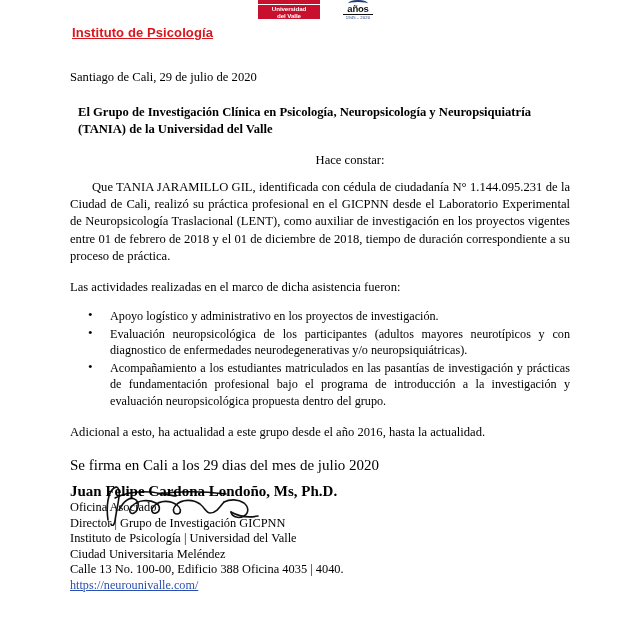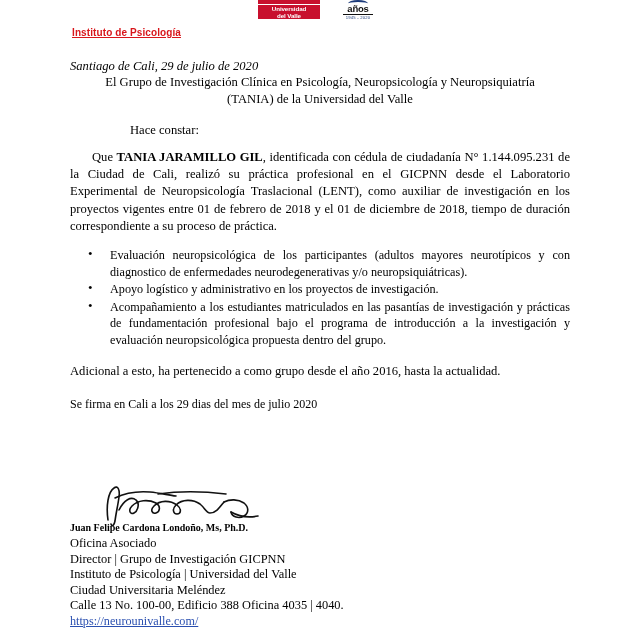--- a/index.html
+++ b/index.html
@@ -102,55 +102,55 @@
   .content {
     position: absolute;
     top: 26px;
     left: 70px;
     width: 500px;
   }
   .inst-title {
     color: #d8161b;
     font-family: "Liberation Sans", sans-serif;
     font-weight: bold;
-    font-size: 10px;
+    font-size: 13px;
     line-height: 14px;
     text-decoration: underline;
     margin: 0 0 0 2px;
     letter-spacing: 0.1px;
   }
   .date-line {
-    margin-top: 18px;
+    margin-top: 29px;
     font-size: 12.6px;
     line-height: 16px;
-    font-style: italic;
   }
   .doc-title {
-    font-weight: normal;
-    font-size: 12.6px;
-    line-height: 17px;
-    text-align: center;
+    margin-top: 19px;
+    font-weight: bold;
+    font-size: 12.6px;
+    line-height: 17px;
+    text-align: left;
     padding: 0 8px;
   }
   .hace-constar {
     margin-top: 14px;
     font-size: 12.6px;
     line-height: 16px;
-    text-align: left;
+    text-align: center;
     padding-left: 60px;
   }
   .body-par {
     margin-top: 11px;
     font-size: 12.6px;
     line-height: 17.2px;
     text-align: justify;
     text-indent: 22px;
   }
   .body-par .nm {
-    font-weight: bold;
+    font-weight: normal;
   }
   .lead-par {
     margin-top: 14px;
     font-size: 12.6px;
     line-height: 17px;
     text-align: justify;
   }
   ul.acts {
     margin: 12px 0 0 0;
     padding-left: 34px;
@@ -172,44 +172,43 @@
     font-size: 13px;
   }
   .tail-par {
     margin-top: 14px;
     font-size: 12.6px;
     line-height: 17px;
     text-align: justify;
   }
   .tail-par2 {
     margin-top: 16px;
-    font-size: 12px;
+    font-size: 15px;
     line-height: 17px;
   }
 
   
   .sig-block {
     position: absolute;
     top: 484px;
     left: 70px;
     width: 430px;
   }
   .sig-mark {
     position: absolute;
     top: -4px;
     left: 28px;
     width: 190px;
     height: 46px;
     pointer-events: none;
   }
   .signer-name {
     position: relative;
-    margin-top: 36px;
-    font-weight: bold;
-    font-size: 10px;
+    font-weight: bold;
+    font-size: 15px;
     line-height: 15px;
   }
   .sig-lines {
     margin-top: 1px;
     font-size: 12.4px;
     line-height: 15.6px;
   }
   .sig-lines div {
     white-space: nowrap;
   }
@@ -248,28 +247,29 @@
 
     <div class="doc-title">
       <span>El Grupo de Investigación Clínica en Psicología, Neuropsicología y Neuropsiquiatría</span><br>
       <span>(TANIA) de la Universidad del Valle</span>
     </div>
 
     <div class="hace-constar">Hace constar:</div>
 
     <div class="body-par"><span>Que </span><span class="nm">TANIA JARAMILLO GIL</span><span>, identificada con cédula de ciudadanía N° 1.144.095.231 de la Ciudad de Cali, realizó su práctica profesional en el GICPNN desde el Laboratorio Experimental de Neuropsicología Traslacional (LENT), como auxiliar de investigación en los proyectos vigentes entre 01 de febrero de 2018 y el 01 de diciembre de 2018, tiempo de duración correspondiente a su proceso de práctica.</span></div>
 
+    <div class="lead-par">Las actividades realizadas en el marco de dicha asistencia fueron:</div>
 
     <ul class="acts">
+      <li>Apoyo logístico y administrativo en los proyectos de investigación.</li>
       <li>Evaluación neuropsicológica de los participantes (adultos mayores neurotípicos y con diagnostico de enfermedades neurodegenerativas y/o neuropsiquiátricas).</li>
-      <li>Apoyo logístico y administrativo en los proyectos de investigación.</li>
       <li>Acompañamiento a los estudiantes matriculados en las pasantías de investigación y prácticas de fundamentación profesional bajo el programa de introducción a la investigación y evaluación neuropsicológica propuesta dentro del grupo.</li>
     </ul>
 
-    <div class="tail-par">Adicional a esto, ha pertenecido a como grupo desde el año 2016, hasta la actualidad.</div>
+    <div class="tail-par">Adicional a esto, ha actualidad a este grupo desde el año 2016, hasta la actualidad.</div>
 
     <div class="tail-par2">Se firma en Cali a los 29 dias del mes de julio 2020</div>
   </div>
 
   <div class="sig-block">
 
     <svg class="sig-mark" viewBox="0 0 190 46">
       <g fill="none" stroke="#111111" stroke-width="1.6" stroke-linecap="round" stroke-linejoin="round">
         <path d="M10 40 C8 26 10 12 16 8 C20 5 22 10 21 17 C20 25 18 33 17 41 C16 46 14 47 13 44"></path>
         <path d="M17 18 C27 13 40 11 52 12 C62 13 70 15 78 16"></path>

